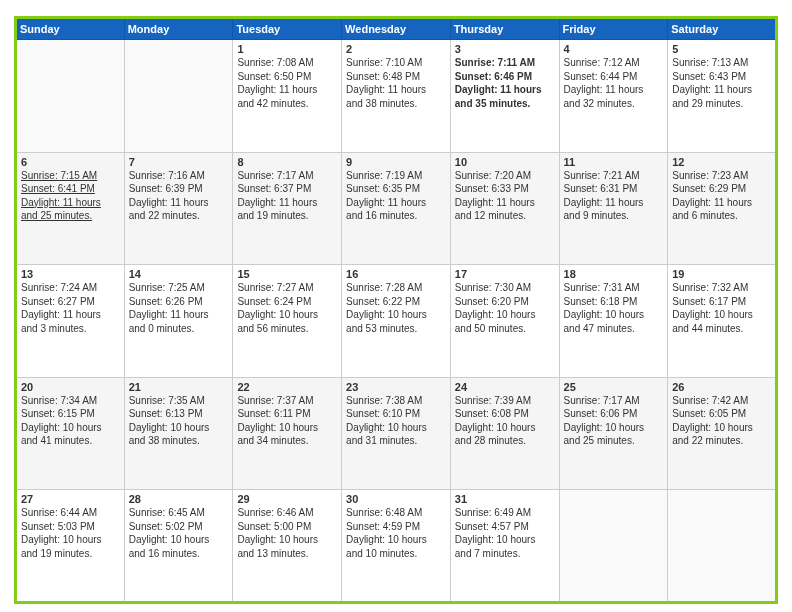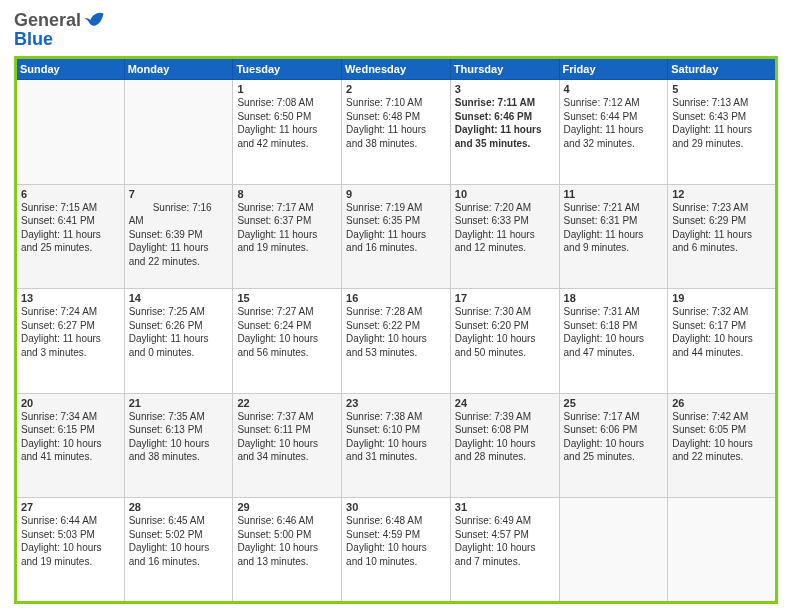--- a/index.html
+++ b/index.html
@@ -86,29 +86,20 @@
     }
     .empty-cell {
       background: #f9f9f9 !important;
     }
   </style>
 </head>
 <body>
 
 <div class="page">
   <div class="header">
-    <div class="logo">
-      <div style="display:flex;align-items:center;">
-        <span class="logo-general" style="font-size:18px;font-weight:bold;color:#555;">General</span>
-        <svg width="22" height="22" viewBox="0 0 30 30" style="margin-left:2px;margin-top:-2px;">
-          <path d="M28 6 C24 4, 18 5, 14 9 C12 11, 11 13, 10 15 C8 13, 5 12, 2 13 C5 14, 7 16, 8 18 C10 22, 14 24, 18 22 C22 20, 26 16, 28 6Z" fill="#1565c0"></path>
-        </svg>
-      </div>
-      <span class="logo-blue" style="font-size:18px;font-weight:bold;color:#1565c0;margin-top:-2px;">Blue</span>
-    </div>
     <div class="title-block">
     </div>
   </div>
 
   <table class="calendar">
     <thead>
       <tr>
       <th>Sunday</th>
           <th>Monday</th>
           <th>Tuesday</th>
@@ -137,25 +128,25 @@
           <td><span class="day-num">4</span><span class="day-info" style="white-space: pre-line;">Sunrise: 7:12 AM
 Sunset: 6:44 PM
 Daylight: 11 hours
 and 32 minutes.</span></td>
           <td><span class="day-num">5</span><span class="day-info" style="white-space: pre-line;">Sunrise: 7:13 AM
 Sunset: 6:43 PM
 Daylight: 11 hours
 and 29 minutes.</span></td>
         </tr>
         <tr>
-          <td><span class="day-num">6</span><span class="day-info" style="white-space: pre-line;">Sunrise: 7:15 AM
+          <td><span class="day-num">6</span><span class="day-info" style="white-space: pre-line; text-decoration: underline;">Sunrise: 7:15 AM
 Sunset: 6:41 PM
 Daylight: 11 hours
 and 25 minutes.</span></td>
-          <td><span class="day-num">7</span><span class="day-info" style="white-space: pre-line; margin-left: 24px;">Sunrise: 7:16 AM
+          <td><span class="day-num">7</span><span class="day-info" style="white-space: pre-line;">Sunrise: 7:16 AM
 Sunset: 6:39 PM
 Daylight: 11 hours
 and 22 minutes.</span></td>
           <td><span class="day-num">8</span><span class="day-info" style="white-space: pre-line;">Sunrise: 7:17 AM
 Sunset: 6:37 PM
 Daylight: 11 hours
 and 19 minutes.</span></td>
           <td><span class="day-num">9</span><span class="day-info" style="white-space: pre-line;">Sunrise: 7:19 AM
 Sunset: 6:35 PM
 Daylight: 11 hours

